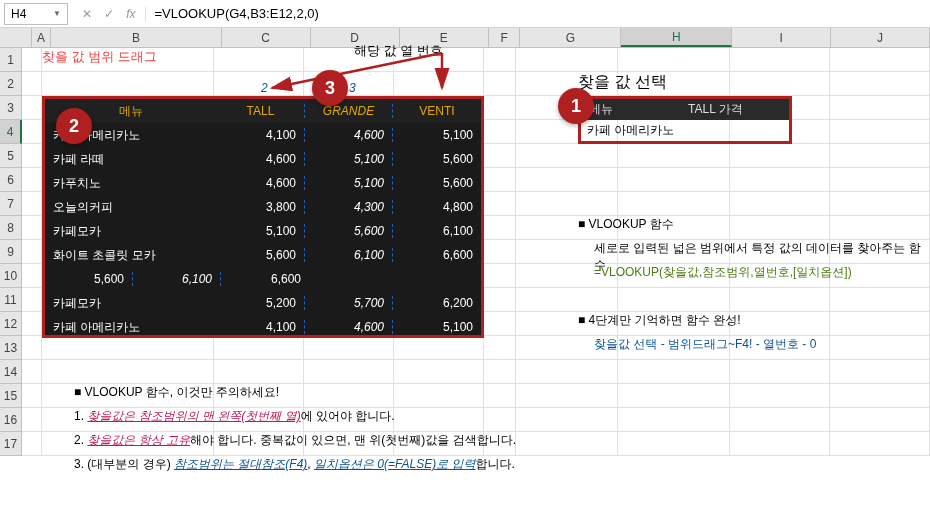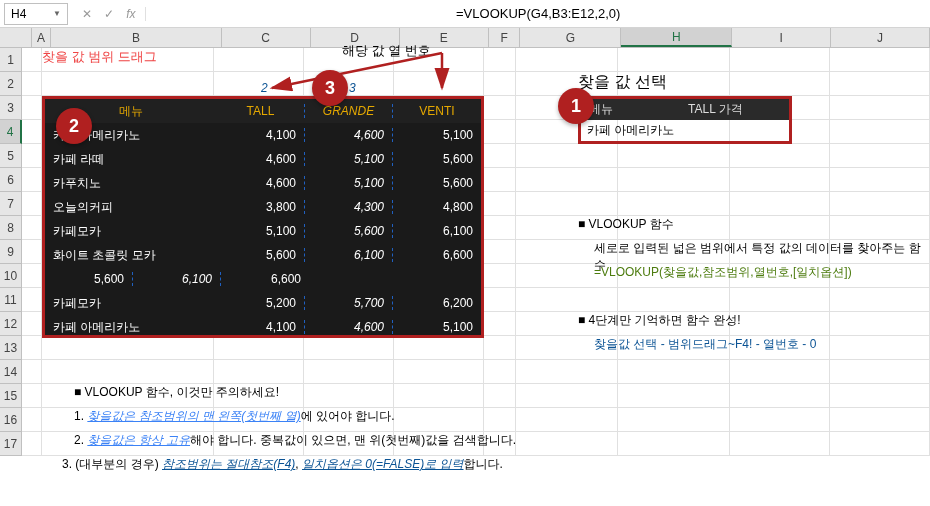--- a/index.html
+++ b/index.html
@@ -1,19 +1,19 @@
 <!DOCTYPE html>
 <html><head>
 <meta charset="utf-8">
 <style>
 * { margin: 0; padding: 0; box-sizing: border-box; }
 body { font-family: "Segoe UI", "Malgun Gothic", sans-serif; font-size: 12px; background: #fff; overflow: hidden; width: 930px; height: 506px; position: relative; }
 
 
-.formula-bar { display: flex; align-items: center; height: 28px; border-bottom: 1px solid #d4d4d4; background: #fff; text-align: center; }
+.formula-bar { display: flex; align-items: center; height: 28px; border-bottom: 1px solid #d4d4d4; background: #fff; }
 .name-box { width: 64px; height: 22px; border: 1px solid #c0c0c0; margin: 0 4px; padding: 0 6px; display: flex; align-items: center; justify-content: space-between; font-size: 12px; }
 .name-box-arrow { font-size: 8px; color: #666; }
 .formula-icons { display: flex; align-items: center; padding: 0 6px; gap: 4px; border-right: 1px solid #e0e0e0; }
 .formula-icons span { color: #999; font-size: 12px; padding: 0 4px; }
 .fx-label { font-style: italic; }
 .formula-input { flex: 1; padding: 0 8px; font-size: 13px; }
 
 
 .grid-container { position: relative; }
 .col-headers { display: flex; background: #e6e6e6; border-bottom: 1px solid #c0c0c0; height: 20px; }
@@ -72,30 +72,30 @@
 .info1-hdr { position:absolute; left:556px; top:168px; font-size:12px; }
 .info1-line1 { position:absolute; left:572px; top:192px; font-size:12px; }
 .info1-line2 { position:absolute; left:572px; top:216px; font-size:12px; color:#4d7c0f; }
 .info2-hdr { position:absolute; left:556px; top:264px; font-size:12px; }
 .info2-line1 { position:absolute; left:572px; top:288px; font-size:12px; color:#0b5394; }
 
 
 .note-hdr { position:absolute; left:52px; top:336px; font-size:12px; }
 .note1 { position:absolute; left:52px; top:360px; font-size:12px; }
 .note2 { position:absolute; left:52px; top:384px; font-size:12px; }
-.note3 { position:absolute; left:40px; top:408px; font-size:12px; }
-.red-u { color:#3b82f6; text-decoration: underline; font-style: italic; }
+.note3 { position:absolute; left:52px; top:408px; font-size:12px; }
+.red-u { color:#be185d; text-decoration: underline; font-style: italic; }
 .blue-i { color:#0b5394; font-style: italic; text-decoration: underline;}
 
 
 .circle { position:absolute; width:36px; height:36px; border-radius:50%; background:#b02020; color:#fff; display:flex; align-items:center; justify-content:center; font-size:18px; font-weight:bold; z-index:5; box-shadow: 0 2px 4px rgba(0,0,0,.3); }
 .circ1 { left:536px; top:40px; }
 .circ2 { left:34px; top:60px; }
 .circ3 { left:290px; top:22px; }
-.arrow-label { position:absolute; left:320px; top:-6px; font-size:13px; z-index:4; }
+.arrow-label { position:absolute; left:332px; top:-6px; font-size:13px; z-index:4; }
 
 svg.arrows { position:absolute; left:0; top:0; z-index:4; pointer-events:none; }
 </style>
 </head>
 <body>
 
 <div class="formula-bar">
   <div class="name-box">
     <span>H4</span>
     <span class="name-box-arrow">▼</span>

